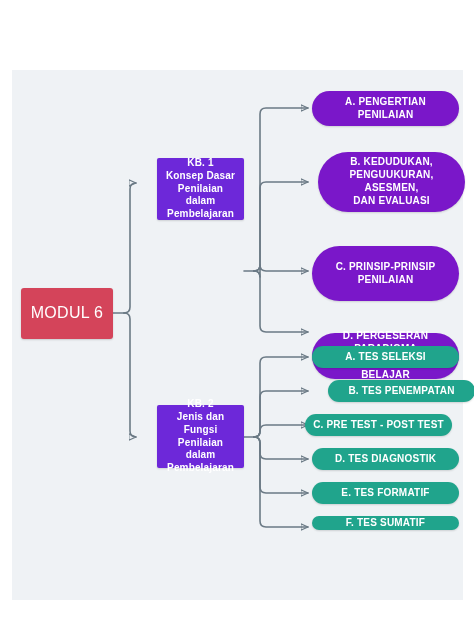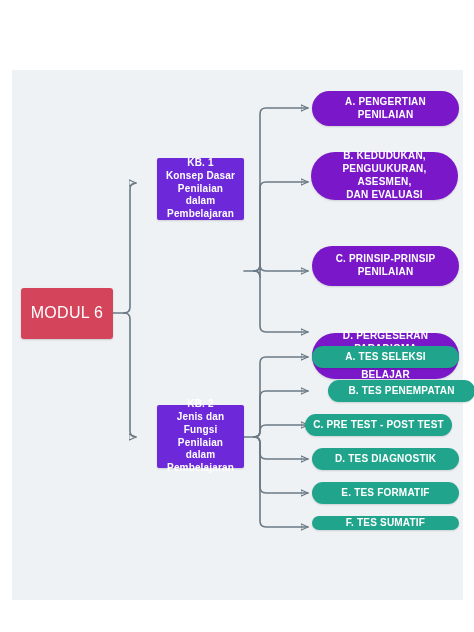--- a/index.html
+++ b/index.html
@@ -145,27 +145,27 @@
     <span>KB. 2
 Jenis dan Fungsi
 Penilaian dalam
 Pembelajaran</span>
   </div>
 
   <div class="node leaf-purple" style="left:300px; top:21px; width:147px; height:35px;">
     <span>A. PENGERTIAN PENILAIAN</span>
   </div>
 
-  <div class="node leaf-purple" style="left:299px; top:82px; width:147px; height:48px;">
+  <div class="node leaf-purple" style="left:306px; top:82px; width:147px; height:60px;">
     <span>B. KEDUDUKAN,
 PENGUUKURAN, ASESMEN,
 DAN EVALUASI</span>
   </div>
 
-  <div class="node leaf-purple" style="left:300px; top:176px; width:147px; height:40px;">
+  <div class="node leaf-purple" style="left:300px; top:176px; width:147px; height:55px;">
     <span>C. PRINSIP-PRINSIP
 PENILAIAN</span>
   </div>
 
   <div class="node leaf-purple" style="left:300px; top:239px; width:147px; height:46px;margin-top:24px;">
     <span>D. PERGESERAN PARADIGMA
 PENILAIAN HASIL BELAJAR</span>
   </div>
 
   <div class="node leaf-teal" style="left:300px; top:276px; width:147px; height:22px;">

